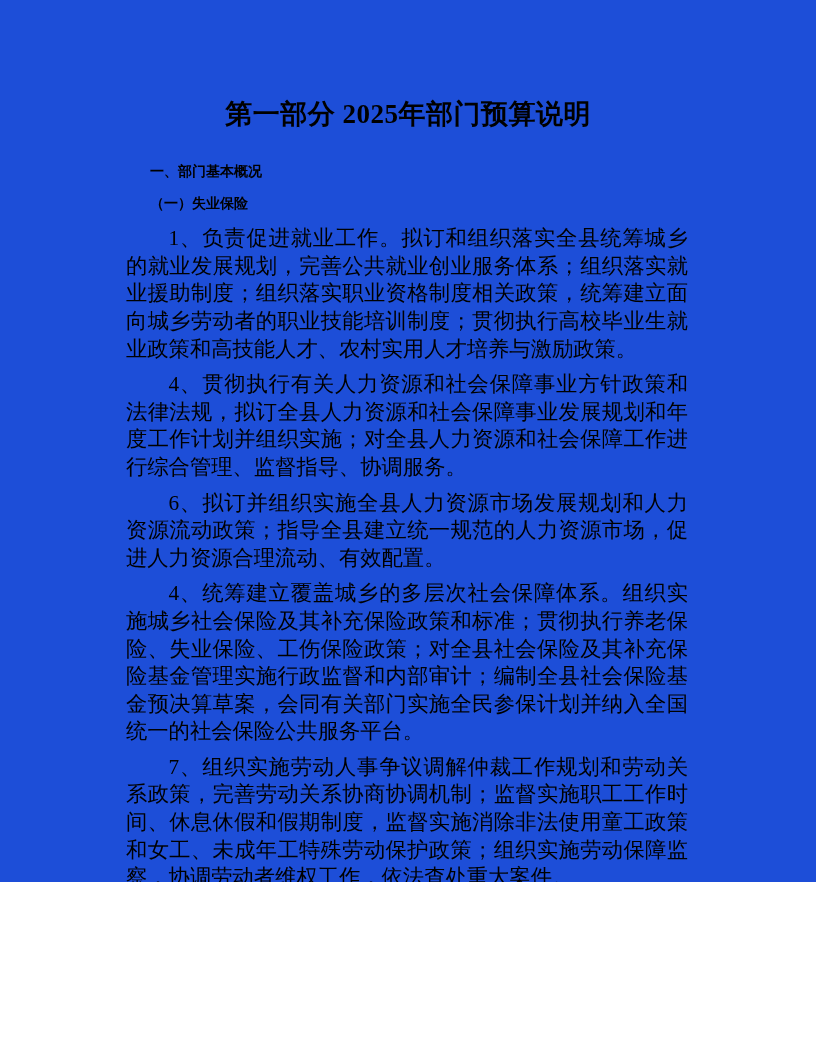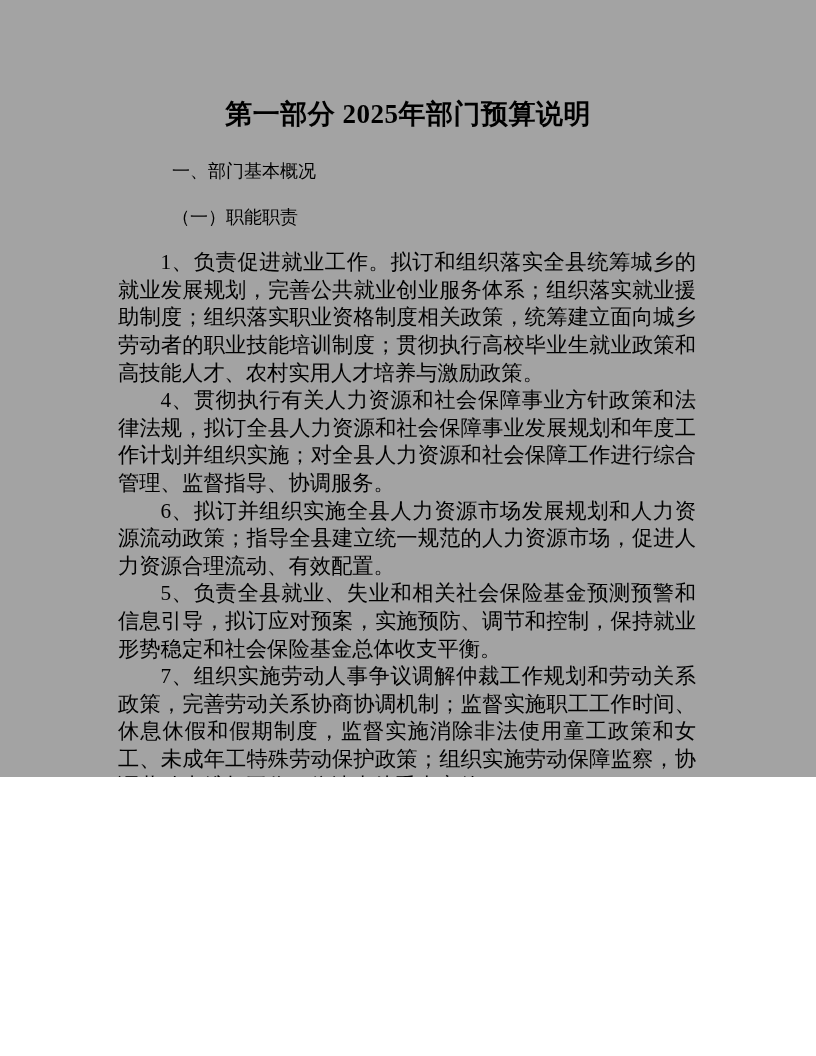--- a/index.html
+++ b/index.html
@@ -3,22 +3,22 @@
 <meta charset="utf-8">
 <style>
   html, body {
     margin: 0;
     padding: 0;
     background: #ffffff;
   }
   .page {
     position: relative;
     width: 816px;
-    height: 777px;
-    background: #a3a3a3;
+    height: 882px;
+    background: #1d4ed8;
     color: #000000;
     font-family: "Liberation Serif", "DejaVu Serif", serif;
     overflow: hidden;
   }
   .doc-title {
     margin: 0;
     padding-top: 97px;
     text-align: center;
     font-size: 27px;
     line-height: 34px;
@@ -27,39 +27,39 @@
     white-space: nowrap;
   }
   .doc-body {
     width: 578px;
     margin: 27px 0 0 118px;
     font-size: 21.3px;
     line-height: 27.6px;
     text-align: justify;
   }
   .heading {
-    margin: 18px;
-    font-size: 18px;
-    font-weight: normal;
+    margin: 4px;
+    font-size: 14px;
+    font-weight: bold;
     text-indent: 2em;
   }
   .para {
-    margin: 0;
+    margin: 8px;
     text-indent: 2em;
   }
 </style>
 </head>
 <body>
 
 <div class="page">
   <h1 class="doc-title">第一部分 2025年部门预算说明</h1>
 
   <div class="doc-body">
     <h2 class="heading">一、部门基本概况</h2>
-    <h3 class="heading">（一）职能职责</h3>
+    <h3 class="heading">（一）失业保险</h3>
 
     <p class="para">1、负责促进就业工作。拟订和组织落实全县统筹城乡的就业发展规划，完善公共就业创业服务体系；组织落实就业援助制度；组织落实职业资格制度相关政策，统筹建立面向城乡劳动者的职业技能培训制度；贯彻执行高校毕业生就业政策和高技能人才、农村实用人才培养与激励政策。</p>
     <p class="para">4、贯彻执行有关人力资源和社会保障事业方针政策和法律法规，拟订全县人力资源和社会保障事业发展规划和年度工作计划并组织实施；对全县人力资源和社会保障工作进行综合管理、监督指导、协调服务。</p>
     <p class="para">6、拟订并组织实施全县人力资源市场发展规划和人力资源流动政策；指导全县建立统一规范的人力资源市场，促进人力资源合理流动、有效配置。</p>
-    <p class="para">5、负责全县就业、失业和相关社会保险基金预测预警和信息引导，拟订应对预案，实施预防、调节和控制，保持就业形势稳定和社会保险基金总体收支平衡。</p>
+    <p class="para">4、统筹建立覆盖城乡的多层次社会保障体系。组织实施城乡社会保险及其补充保险政策和标准；贯彻执行养老保险、失业保险、工伤保险政策；对全县社会保险及其补充保险基金管理实施行政监督和内部审计；编制全县社会保险基金预决算草案，会同有关部门实施全民参保计划并纳入全国统一的社会保险公共服务平台。</p>
     <p class="para">7、组织实施劳动人事争议调解仲裁工作规划和劳动关系政策，完善劳动关系协商协调机制；监督实施职工工作时间、休息休假和假期制度，监督实施消除非法使用童工政策和女工、未成年工特殊劳动保护政策；组织实施劳动保障监察，协调劳动者维权工作，依法查处重大案件。</p>
   </div>
 </div>
 
 </body></html>

